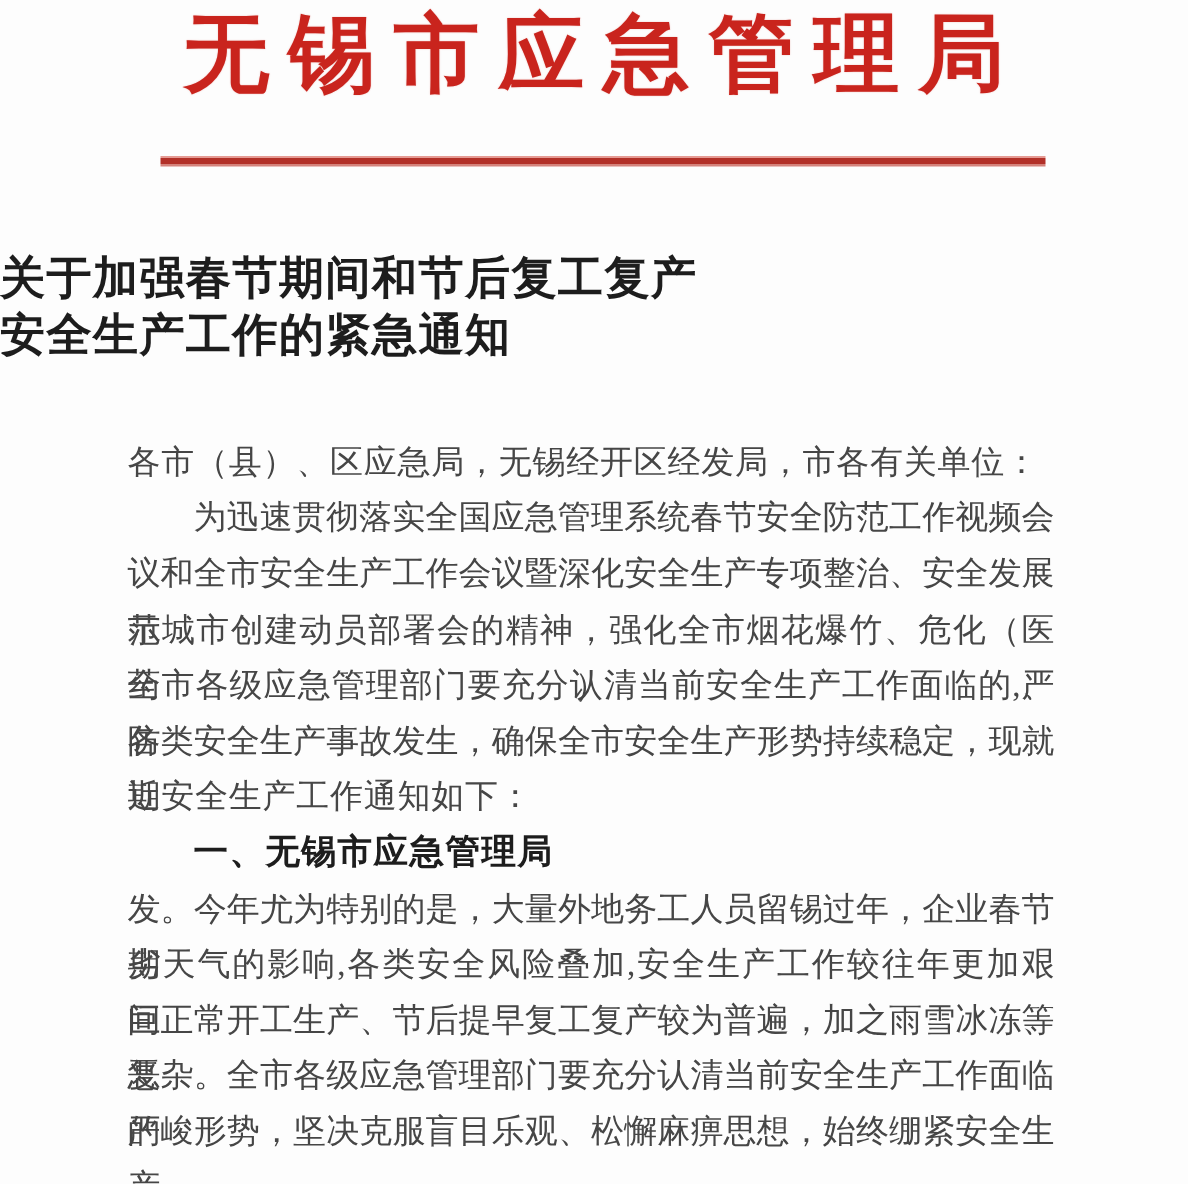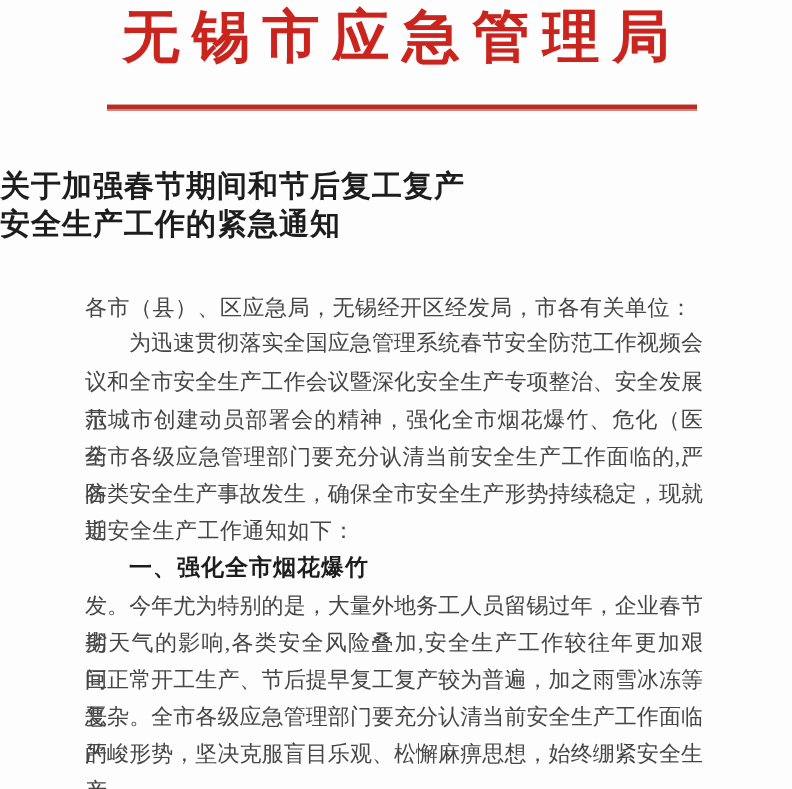--- a/index.html
+++ b/index.html
@@ -77,21 +77,20 @@
     letter-spacing: 0.5px;
   }
   .line.just {
     white-space: normal;
     text-align: justify;
     text-align-last: justify;
     letter-spacing: 0;
   }
   .line.indent {
     padding-left: 44px;
-    font-family: Liberation Mono, monospace;
   }
   .line.heading {
     font-family: "Liberation Sans", "DejaVu Sans", sans-serif;
     font-weight: bold;
     color: #1d1d1d;
     font-size: 23px;
     letter-spacing: 1px;
   }
 </style>
 </head>
@@ -111,21 +110,21 @@
   <div class="body-col">
     <div class="line">各市（县）、区应急局，无锡经开区经发局，市各有关单位：</div>
 
     <div class="line just indent">为迅速贯彻落实全国应急管理系统春节安全防范工作视频会</div>
     <div class="line just">议和全市安全生产工作会议暨深化安全生产专项整治、安全发展示</div>
     <div class="line just">范城市创建动员部署会的精神，强化全市烟花爆竹、危化（医药）、</div>
     <div class="line just">全市各级应急管理部门要充分认清当前安全生产工作面临的,严防</div>
     <div class="line just">各类安全生产事故发生，确保全市安全生产形势持续稳定，现就近</div>
     <div class="line">期安全生产工作通知如下：</div>
 
-    <div class="line heading indent">一、强化全市烟花爆竹</div>
+    <div class="line heading indent">一、无锡市应急管理局</div>
 
     <div class="line just">发。今年尤为特别的是，大量外地务工人员留锡过年，企业春节期</div>
     <div class="line just">劣天气的影响,各类安全风险叠加,安全生产工作较往年更加艰巨、</div>
     <div class="line just">间正常开工生产、节后提早复工复产较为普遍，加之雨雪冰冻等恶</div>
     <div class="line just">复杂。全市各级应急管理部门要充分认清当前安全生产工作面临的</div>
     <div class="line just">严峻形势，坚决克服盲目乐观、松懈麻痹思想，始终绷紧安全生产</div>
   </div>
 
 </div>
 

